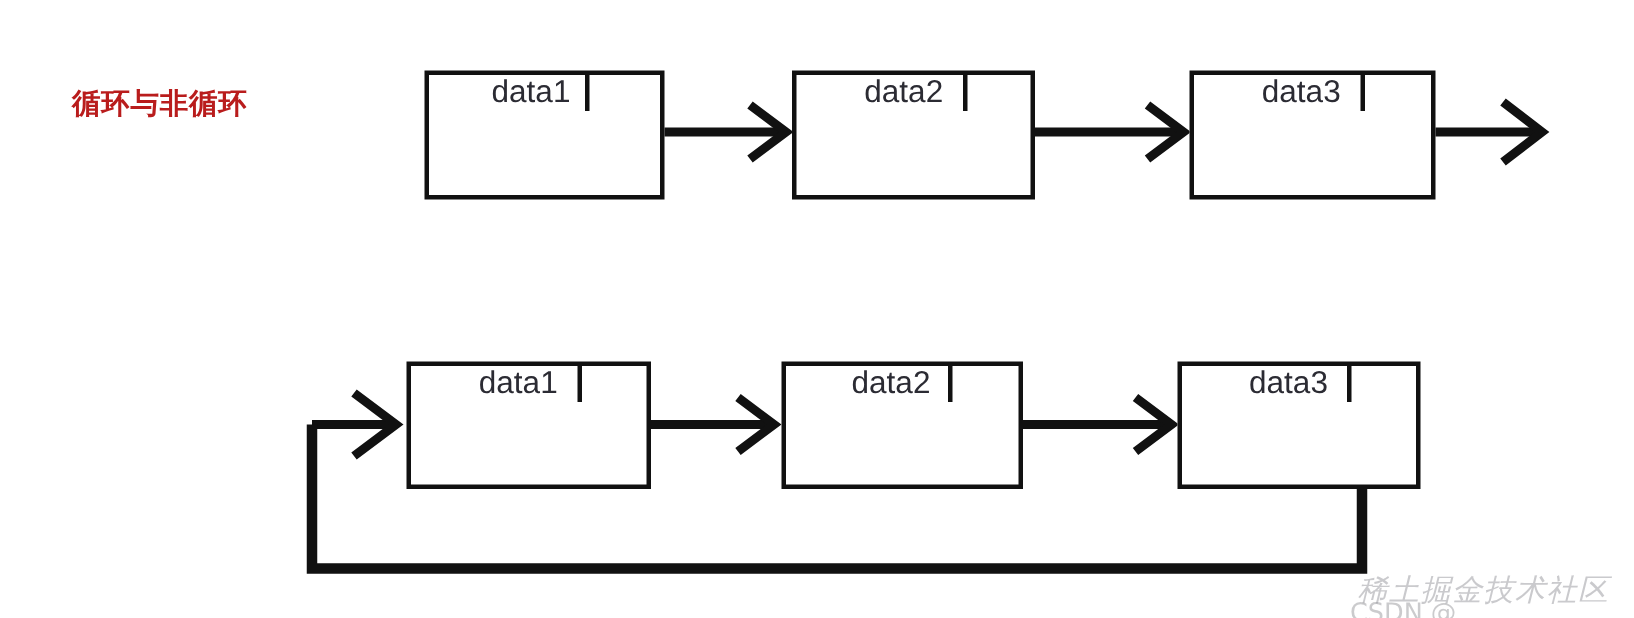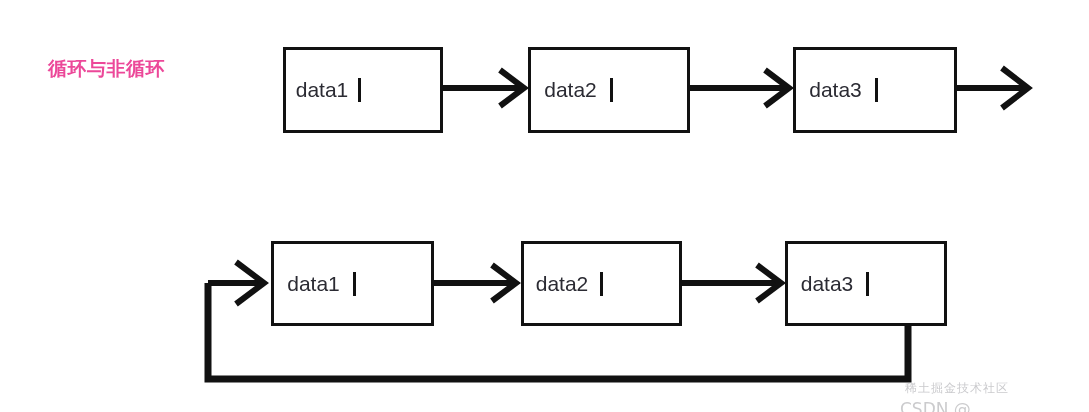--- a/index.html
+++ b/index.html
@@ -20,32 +20,33 @@
     top: 0;
     width: 1089px;
     height: 412px;
   }
   .diagram-title {
     position: absolute;
     left: 48px;
     top: 56px;
     font-size: 19px;
     font-weight: bold;
-    color: #ec4899;
+    color: #b91c1c;
     letter-spacing: 0.5px;
     white-space: nowrap;
     font-family: "DejaVu Sans", "Liberation Sans", sans-serif;
   }
   .node {
     position: absolute;
     box-sizing: border-box;
     border: 3px solid #111111;
     background: #ffffff;
     display: flex;
-    align-items: center;
+    align-items: flex-start;
+    padding-left: 32px;
   }
   .node .cell-data {
     box-sizing: border-box;
     display: flex;
     align-items: center;
     justify-content: center;
     border-right: 3px solid #111111;
     font-size: 21px;
     color: #2b2b33;
     font-family: "Liberation Sans", "DejaVu Sans", sans-serif;
@@ -64,23 +65,24 @@
   }
   .wm-a {
     left: 900px;
     top: 399px;
     font-size: 17px;
     letter-spacing: 0px;
   }
   .wm-b {
     left: 905px;
     top: 380px;
-    font-size: 12px;
+    font-size: 20px;
     letter-spacing: 1px;
     color: rgba(150,150,155,0.5);
+    font-style: italic;
   }
 </style>
 </head>
 <body>
 
 <div class="diagram-title">循环与非循环</div>
 
 <svg id="canvas" viewBox="0 0 1089 412">
   <g stroke="#111111" fill="none" stroke-width="6" stroke-linecap="butt" stroke-linejoin="miter">
 

